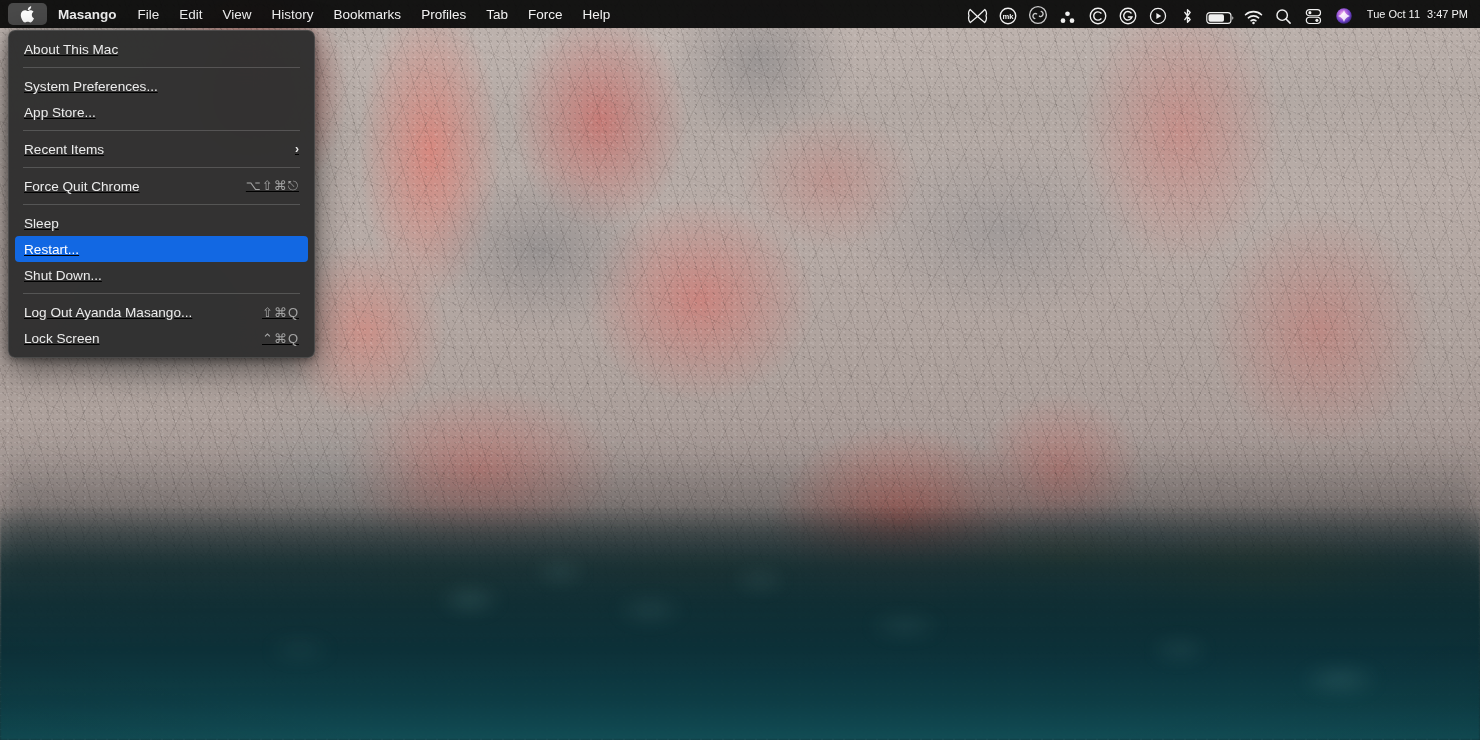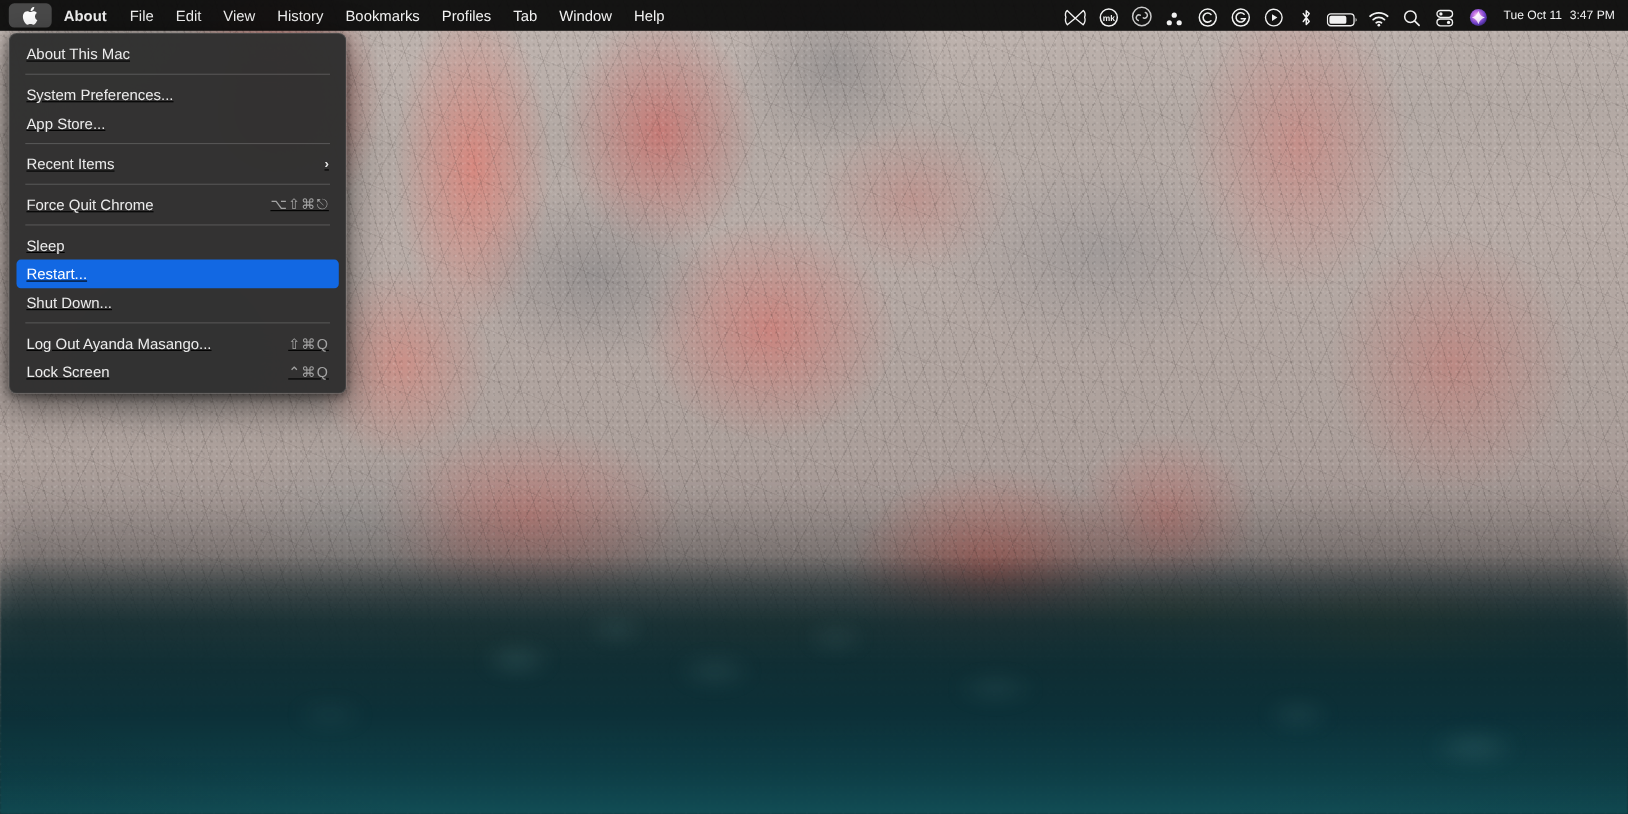--- a/index.html
+++ b/index.html
@@ -206,29 +206,29 @@
   <div id="menubar">
     <div id="menubar-left">
       <div class="mb-item apple">
         <span class="apple-glyph">
           <svg viewBox="0 0 16 18" width="15" height="17" aria-hidden="true">
             <path fill="#ffffff" d="M11.0 3.0c.62-.76 1.04-1.82.92-2.88-.9.04-1.99.6-2.63 1.36-.58.66-1.08 1.74-.94 2.76 1 .08 2.02-.5 2.65-1.24z"></path>
             <path fill="#ffffff" d="M12.6 9.46c-.02-2.18 1.78-3.22 1.86-3.28-1.01-1.48-2.59-1.68-3.15-1.7-1.34-.14-2.62.79-3.3.79-.68 0-1.73-.77-2.84-.75-1.46.02-2.81.85-3.56 2.16-1.52 2.64-.39 6.54 1.09 8.68.72 1.05 1.58 2.23 2.71 2.19 1.09-.04 1.5-.7 2.82-.7 1.31 0 1.68.7 2.83.68 1.17-.02 1.91-1.07 2.63-2.12.83-1.22 1.17-2.4 1.19-2.46-.03-.01-2.28-.88-2.3-3.49z"></path>
           </svg>
         </span>
       </div>
-      <div class="mb-item bold">About</div>
+      <div class="mb-item bold">Masango</div>
       <div class="mb-item">File</div>
       <div class="mb-item">Edit</div>
       <div class="mb-item">View</div>
       <div class="mb-item">History</div>
       <div class="mb-item">Bookmarks</div>
       <div class="mb-item">Profiles</div>
       <div class="mb-item">Tab</div>
-      <div class="mb-item">Window</div>
+      <div class="mb-item">Force</div>
       <div class="mb-item">Help</div>
     </div>
 
     <div id="menubar-right">
 
       <div class="mb-icon">
         <svg viewBox="0 0 22 18" width="21" height="17">
           <g fill="none" stroke="#f0f0f0" stroke-width="1.3" stroke-linejoin="round">
             <path d="M11 9 L3.2 1.6 C1.6 3.2 1.2 6 2 8.2 C1.2 10.4 1.8 13.6 3.4 15.4 L11 9z"></path>
             <path d="M11 9 L18.8 1.6 C20.4 3.2 20.8 6 20 8.2 C20.8 10.4 20.2 13.6 18.6 15.4 L11 9z"></path>

